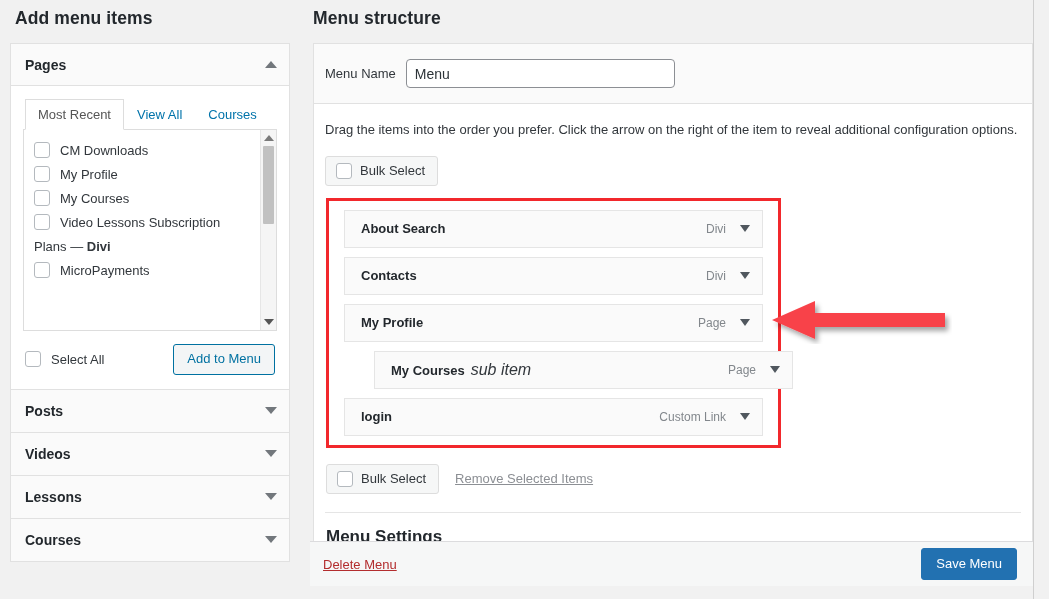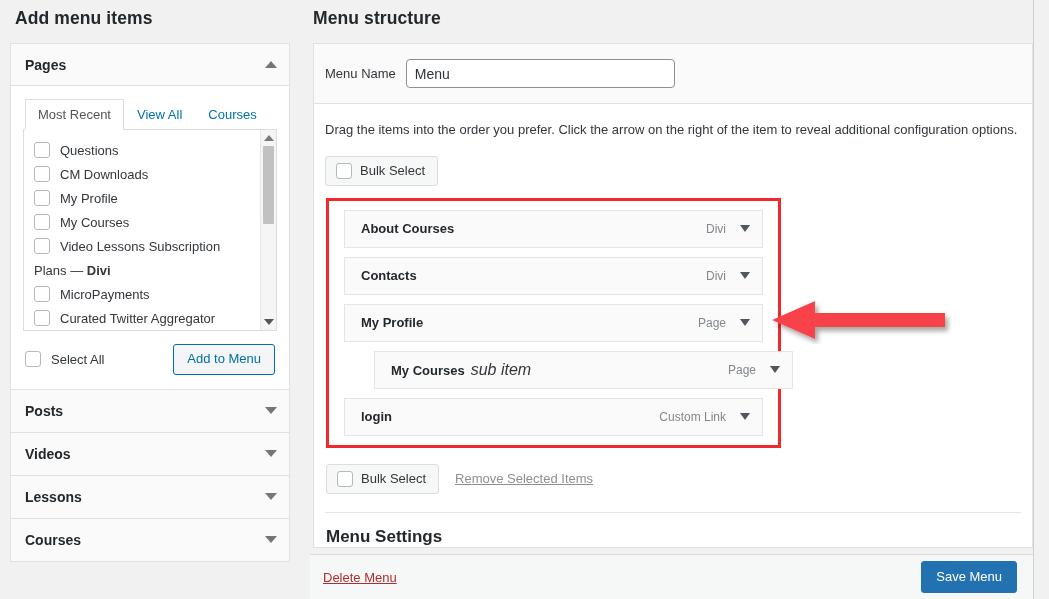--- a/index.html
+++ b/index.html
@@ -335,21 +335,21 @@
     width: 185px;
     height: 48px;
     pointer-events: none;
   }
 
   
   .bottom-bar {
     position: absolute;
     left: 310px;
     right: 16px;
-    bottom: 0;
+    bottom: 13px;
     height: 45px;
     background: #f6f7f7;
     border-top: 1px solid #dcdcde;
     display: flex;
     align-items: center;
     justify-content: space-between;
     padding: 0 16px 0 13px;
     box-sizing: border-box;
     z-index: 40;
   }
@@ -402,24 +402,20 @@
         <div class="acc-body">
 
           <div class="tabs">
             <div class="tab active">Most Recent</div>
             <div class="tab">View All</div>
             <div class="tab">Courses</div>
           </div>
 
           <div class="list-wrap">
             <div class="list-inner">
-              <div class="list-row">
-                <span class="cb"></span>
-                <span>Questions</span>
-              </div>
               <div class="list-row">
                 <span class="cb"></span>
                 <span>CM Downloads</span>
               </div>
               <div class="list-row">
                 <span class="cb"></span>
                 <span>My Profile</span>
               </div>
               <div class="list-row">
                 <span class="cb"></span>
@@ -429,24 +425,20 @@
                 <span class="cb"></span>
                 <span>Video Lessons Subscription</span>
               </div>
               <div class="list-row group">
                 <span>Plans — <b>Divi</b></span>
               </div>
               <div class="list-row">
                 <span class="cb"></span>
                 <span>MicroPayments</span>
               </div>
-              <div class="list-row">
-                <span class="cb"></span>
-                <span>Curated Twitter Aggregator</span>
-              </div>
             </div>
             <div class="vscroll">
               <span class="arrow up"></span>
               <span class="thumb"></span>
               <span class="arrow dn"></span>
             </div>
           </div>
 
           <div class="list-footer">
             <label class="selectall">
@@ -499,21 +491,21 @@
         <p class="helptext">Drag the items into the order you prefer. Click the arrow on the right of the item to reveal additional configuration options.</p>
 
         <div class="bulk-btn">
           <span class="cb"></span>
           <span>Bulk Select</span>
         </div>
 
         <div class="red-box">
 
           <div class="mi">
-            <span class="mi-title">About Courses</span>
+            <span class="mi-title">About Search</span>
             <span class="mi-right">
               <span class="mi-type">Divi</span>
               <span class="mi-caret"></span>
             </span>
           </div>
 
           <div class="mi">
             <span class="mi-title">Contacts</span>
             <span class="mi-right">
               <span class="mi-type">Divi</span>

